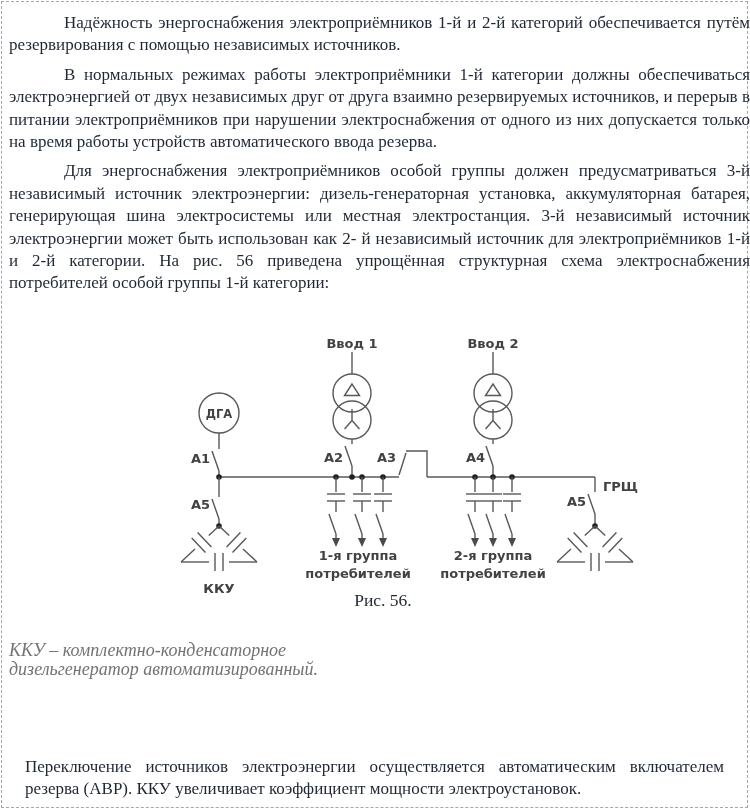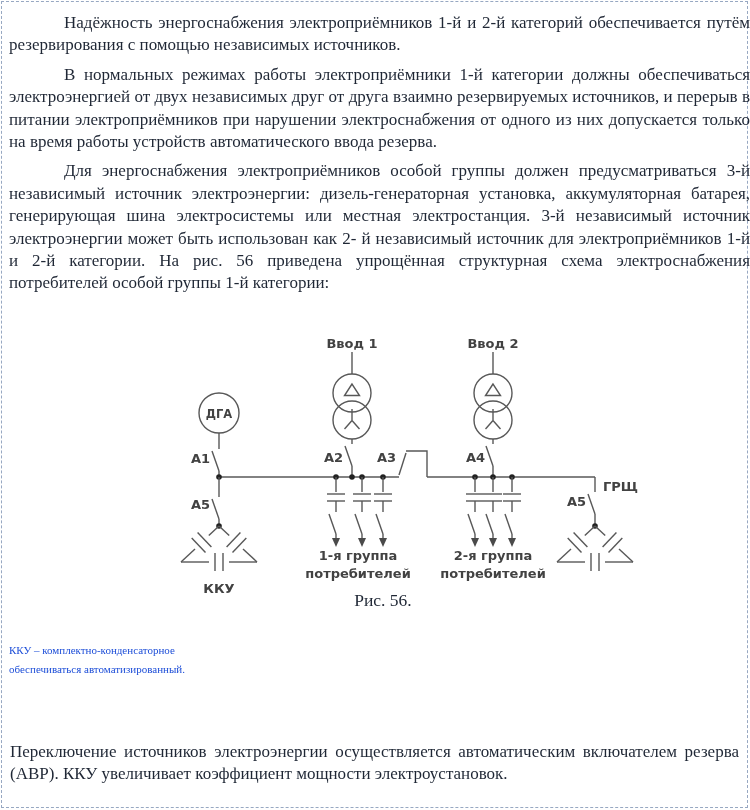--- a/index.html
+++ b/index.html
@@ -27,24 +27,24 @@
     font-size:13px;font-weight:600;
   }
   .fig-svg text.small{font-size:11.5px;}
   .mid{text-anchor:middle;} .end{text-anchor:end;}
   .caption{
     position:absolute;top:590px;left:0;width:766px;text-align:center;
     font-size:17.5px;color:#1f2735;
   }
   .note{
     position:absolute;top:641px;left:9px;
-    font-size:11px;line-height:18.6px;color:#1d4ed8;
+    font-size:18px;line-height:18.6px;color:#737373;font-style:italic;
   }
   .footer-par{
-    position:absolute;top:740px;left:9px;right:10px;margin:1px;
+    position:absolute;top:740px;left:9px;right:10px;margin:16px;
     text-align:justify;font-size:17px;line-height:22.4px;color:#1f2735;
   }
 </style>
 </head>
 <body>
 
 <div class="page-border"></div>
 
 <div class="top-text">
   <p>Надёжность энергоснабжения электроприёмников 1-й и 2-й категорий обеспечивается путём резервирования с помощью независимых источников.</p>
@@ -179,16 +179,16 @@
   <text class="mid" x="358" y="560">1-я группа</text>
   <text class="mid" x="358" y="578">потребителей</text>
   <text class="mid" x="493" y="560">2-я группа</text>
   <text class="mid" x="493" y="578">потребителей</text>
 </svg>
 
 <div class="caption">Рис. 56.</div>
 
 <div class="note">
   <div>ККУ – комплектно-конденсаторное</div>
-  <div>обеспечиваться автоматизированный.</div>
+  <div>дизельгенератор автоматизированный.</div>
 </div>
 
 <p class="footer-par">Переключение источников электроэнергии осуществляется автоматическим включателем резерва (АВР). ККУ увеличивает коэффициент мощности электроустановок.</p>
 
 </body></html>

